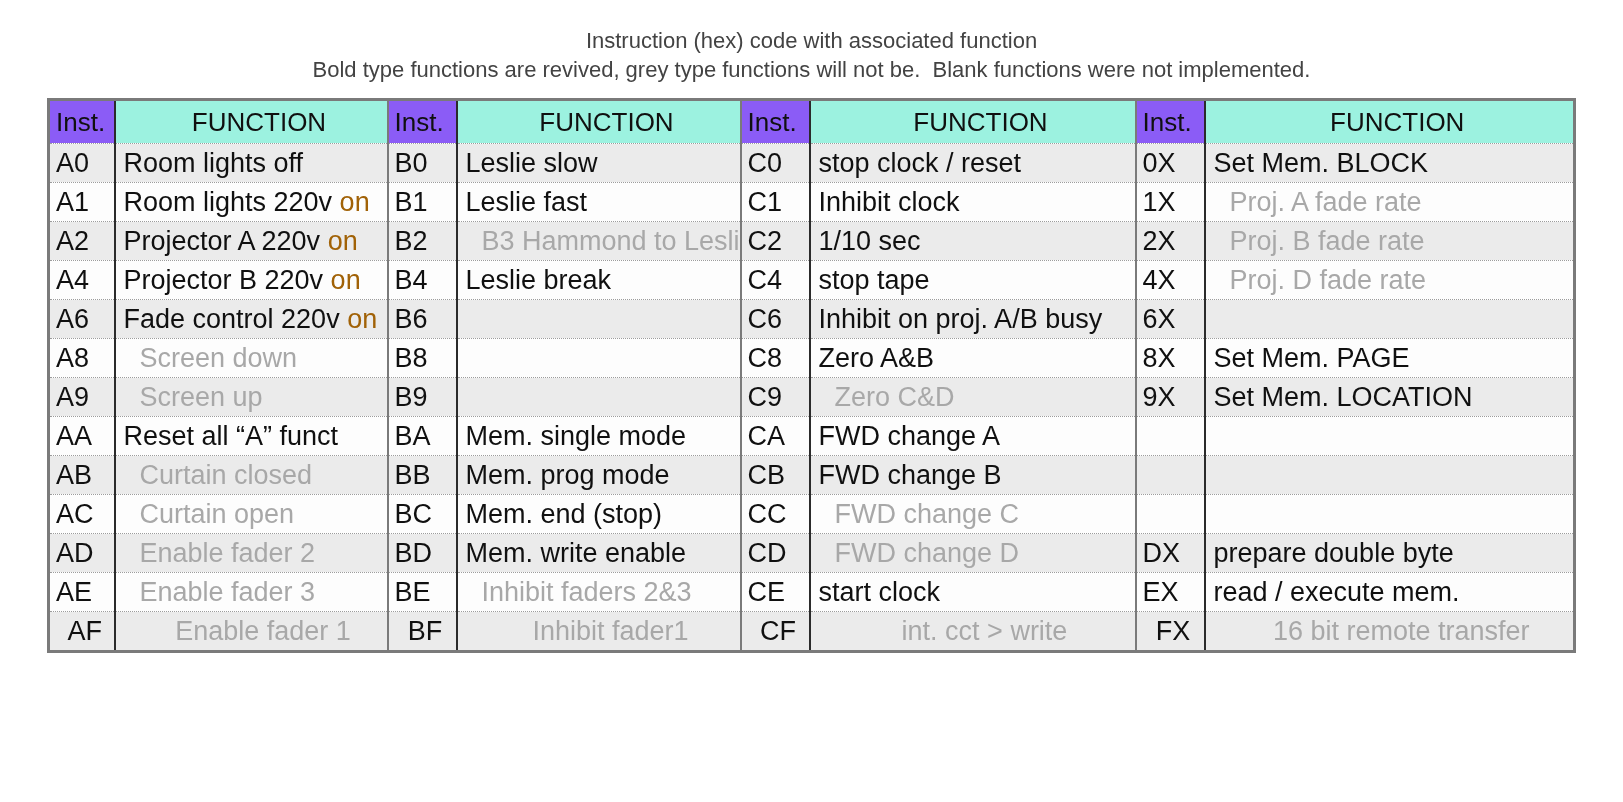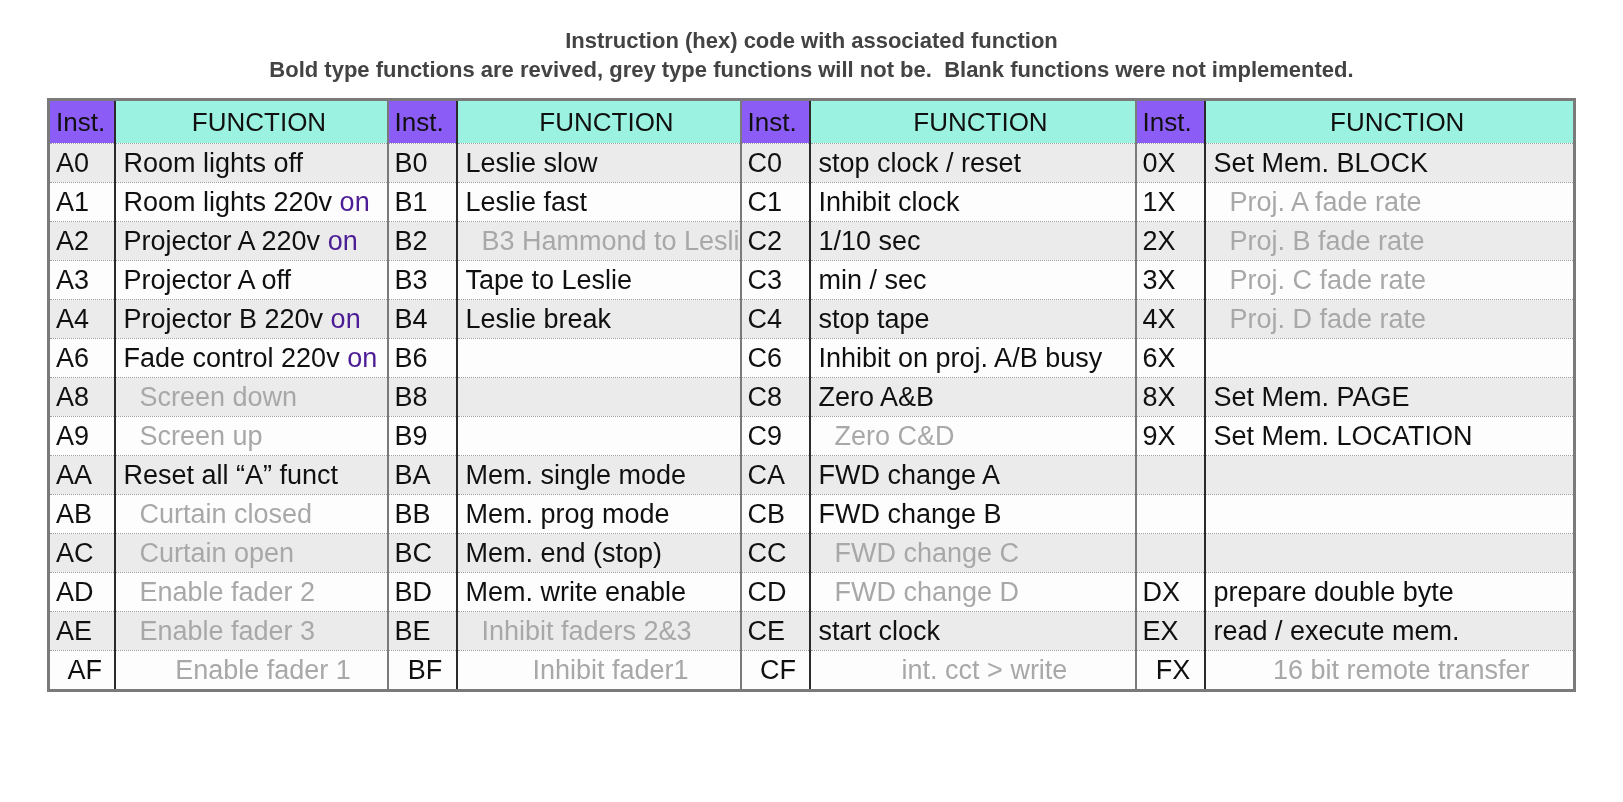--- a/index.html
+++ b/index.html
@@ -1,37 +1,37 @@
 <!DOCTYPE html>
 <html><head>
 <meta charset="utf-8">
 <style>
   html,body{margin:0;padding:0;background:#ffffff;width:1623px;height:802px;
     font-family:"Liberation Sans","DejaVu Sans",sans-serif;-webkit-font-smoothing:antialiased;}
   .titles{position:absolute;top:26px;left:0;width:1623px;text-align:center;color:#434343;}
-  .title-line{font-size:22px;line-height:29px;white-space:pre-wrap;font-weight:bold;}
+  .title-line{font-size:22px;line-height:29px;white-space:pre-wrap;}
   table.code-table{position:absolute;left:47px;top:98px;width:1529px;
     border-collapse:collapse;table-layout:fixed;border:3px solid #7a7a7a;}
   th,td{padding:0;margin:0;overflow:hidden;white-space:nowrap;}
   thead th{height:42px;font-size:26px;font-weight:400;color:#101010;
     border-bottom:1px dotted #9c9c9c;}
   th.inst-h{background:#8b5cf6;text-align:left;padding-left:6px;}
   th.func-h{background:#9cf2e0;padding-left:16px;}
   tbody td{height:38px;font-size:27px;vertical-align:middle;
     border-bottom:1px dotted #9c9c9c;}
   tbody tr:last-child td{border-bottom:none;text-align:center;}
   tbody tr:nth-child(odd) td{background:#ebebeb;}
   tbody tr:nth-child(even) td{background:#fdfdfd;}
   td.inst{color:#101010;padding-left:6px;}
   td.inst,th.inst-h{border-right:2px solid #2b2b2b;}
   td.group-start,th.group-start{border-left:2px solid #7a7a7a;}
   td.func{padding-left:8px;}
   td.func.revived{color:#101010;}
   td.func.dropped{color:#a8a8a8;padding-left:24px;}
-  .on-suffix{color:#4c1d95;}
+  .on-suffix{color:#a16207;}
 </style>
 </head>
 <body>
 
 <div class="titles">
   <div class="title-line">Instruction (hex) code with associated function</div>
   <div class="title-line">Bold type functions are revived, grey type functions will not be.  Blank functions were not implemented.</div>
 </div>
 
 <table class="code-table">
@@ -80,30 +80,20 @@
       </tr>
       <tr>
         <td class="inst">A2</td>
         <td class="func revived"><span>Projector A 220v</span><span class="on-suffix"> on</span></td>
         <td class="inst group-start">B2</td>
         <td class="func dropped"><span>B3 Hammond to Leslie</span></td>
         <td class="inst group-start">C2</td>
         <td class="func revived"><span>1/10 sec</span></td>
         <td class="inst group-start">2X</td>
         <td class="func dropped"><span>Proj. B fade rate</span></td>
-      </tr>
-      <tr>
-        <td class="inst">A3</td>
-        <td class="func revived"><span>Projector A off</span></td>
-        <td class="inst group-start">B3</td>
-        <td class="func revived"><span>Tape to Leslie</span></td>
-        <td class="inst group-start">C3</td>
-        <td class="func revived"><span>min / sec</span></td>
-        <td class="inst group-start">3X</td>
-        <td class="func dropped"><span>Proj. C fade rate</span></td>
       </tr>
       <tr>
         <td class="inst">A4</td>
         <td class="func revived"><span>Projector B 220v</span><span class="on-suffix"> on</span></td>
         <td class="inst group-start">B4</td>
         <td class="func revived"><span>Leslie break</span></td>
         <td class="inst group-start">C4</td>
         <td class="func revived"><span>stop tape</span></td>
         <td class="inst group-start">4X</td>
         <td class="func dropped"><span>Proj. D fade rate</span></td>

